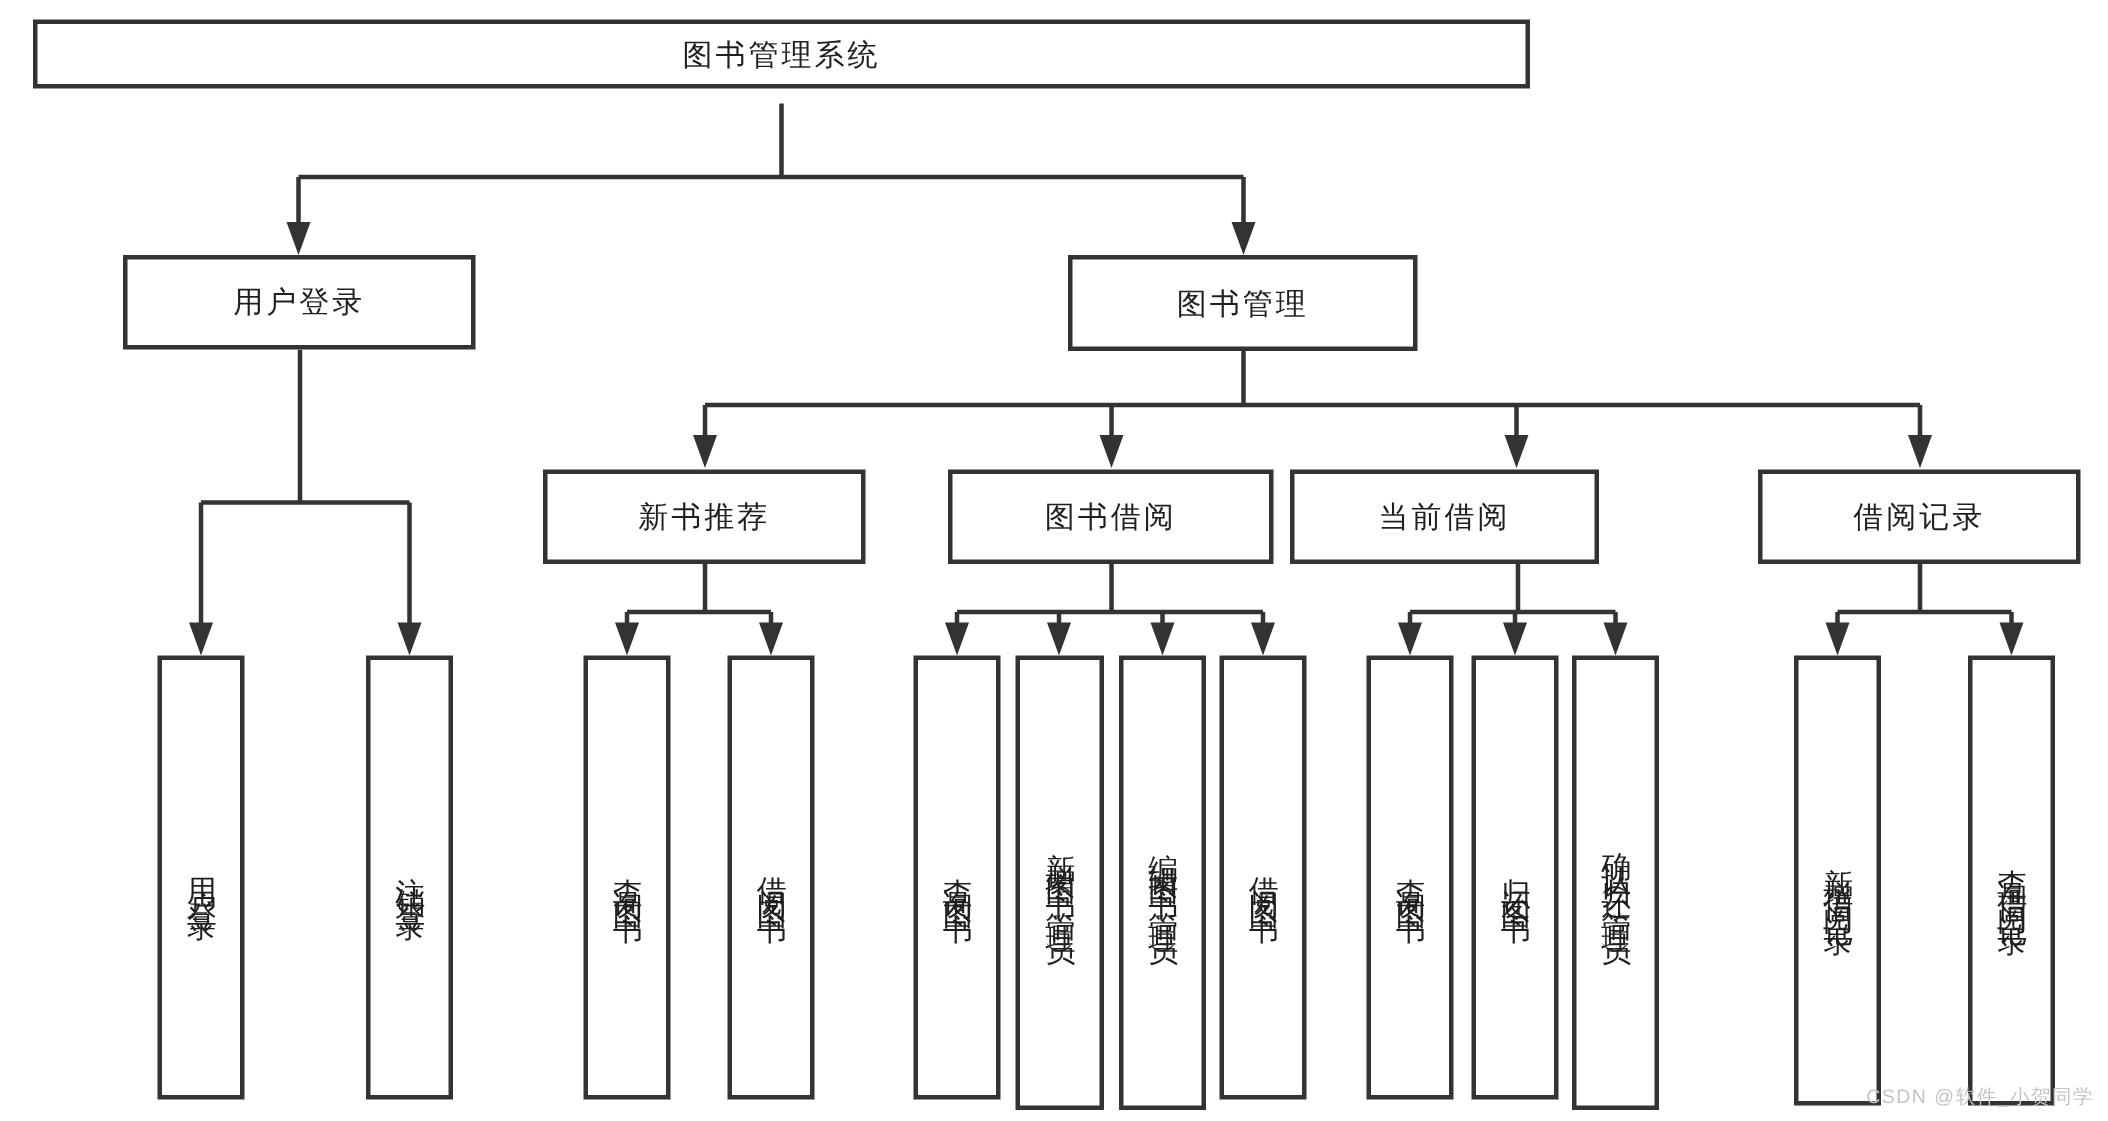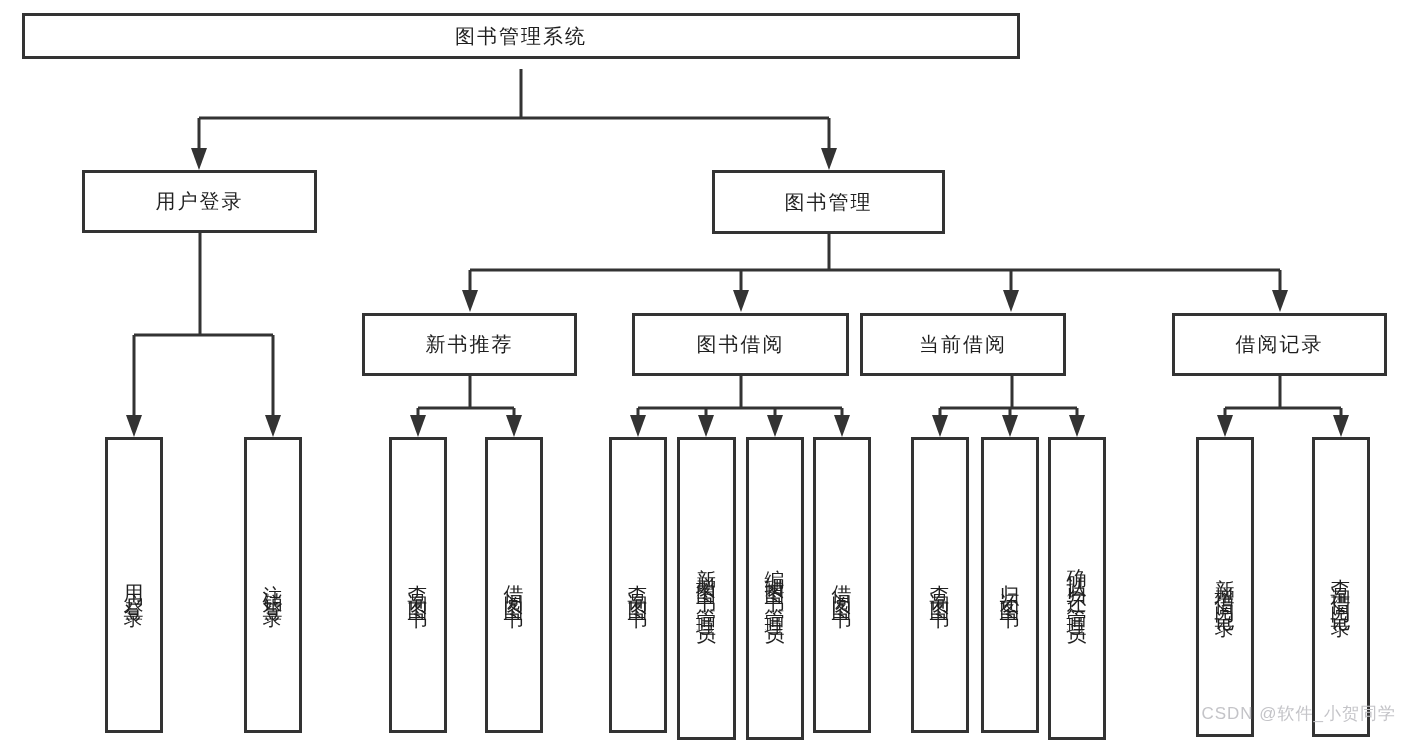--- a/index.html
+++ b/index.html
@@ -52,22 +52,22 @@
     writing-mode: vertical-rl;
     text-orientation: mixed;
     font-size: 20px;
     letter-spacing: 8px;
     line-height: 1;
     white-space: nowrap;
   }
   #watermark {
     position: absolute;
     right: 9px;
-    bottom: 22px;
-    font-size: 17px;
+    bottom: 7px;
+    font-size: 13px;
     color: var(--watermark);
     letter-spacing: 1px;
     z-index: 10;
     white-space: nowrap;
   }
 </style>
 </head>
 <body>
 
 <div id="canvas">

